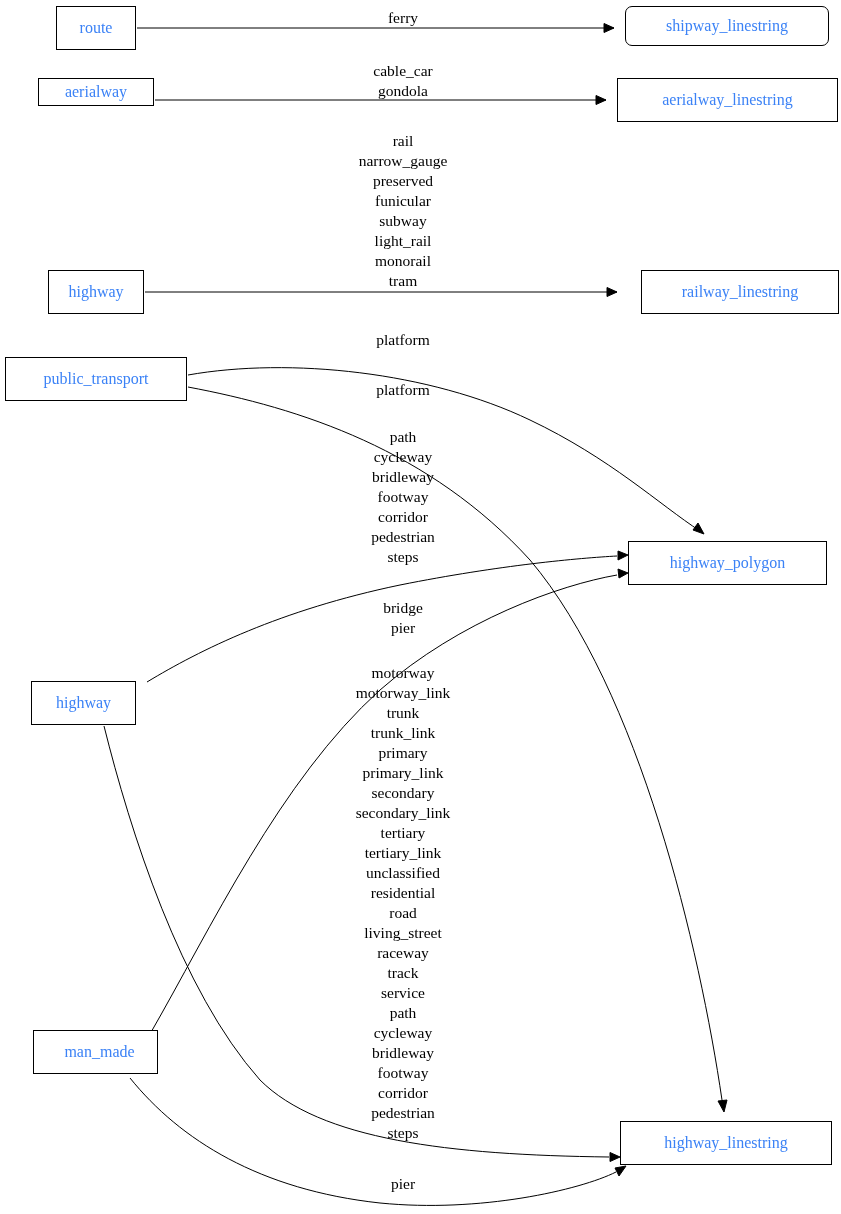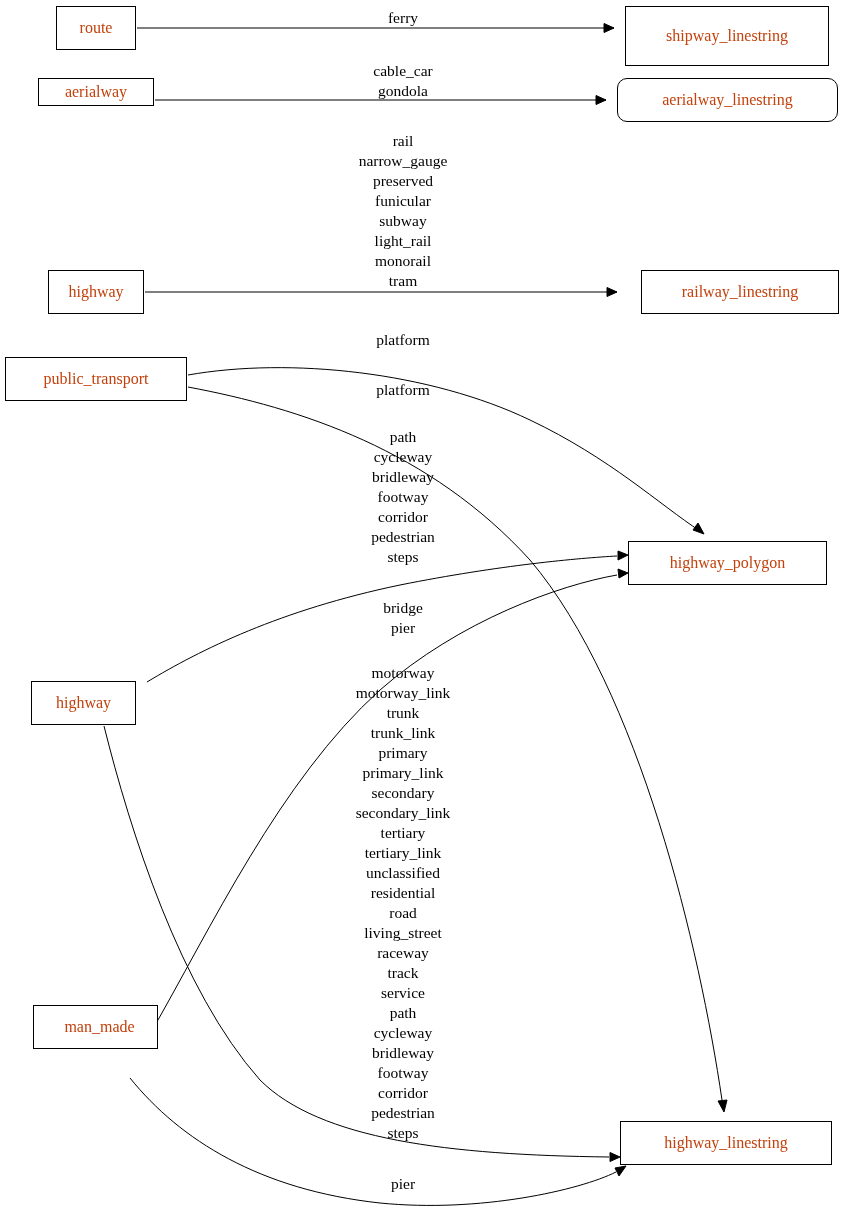--- a/index.html
+++ b/index.html
@@ -21,21 +21,21 @@
     top: 0;
     width: 841px;
     height: 1214px;
     pointer-events: none;
   }
   .node {
     position: absolute;
     box-sizing: border-box;
     border: 1px solid #000000;
     background: #ffffff;
-    color: #c2410c;
+    color: #3b82f6;
     font-size: 16px;
     line-height: 1;
     display: flex;
     align-items: center;
     justify-content: center;
     white-space: nowrap;
   }
   .edge-label {
     position: absolute;
     color: #000000;
@@ -111,23 +111,23 @@
 service
 path
 cycleway
 bridleway
 footway
 corridor
 pedestrian
 steps</div>
     <div class="edge-label" style="left: 403px; top: 1174px;">pier</div>
     <div class="node" style="left: 56px; top: 6px; width: 80px; height: 44px;">route</div>
-    <div class="node" style="left: 625px; top: 6px; width: 204px; height: 60px;">shipway_linestring</div>
+    <div class="node" style="left: 625px; top: 6px; width: 204px; height: 40px; border-radius: 7px;">shipway_linestring</div>
     <div class="node" style="left: 38px; top: 78px; width: 116px; height: 28px;">aerialway</div>
-    <div class="node" style="left: 617px; top: 78px; width: 221px; height: 44px; border-radius: 10px;">aerialway_linestring</div>
+    <div class="node" style="left: 617px; top: 78px; width: 221px; height: 44px;">aerialway_linestring</div>
     <div class="node" style="left: 48px; top: 270px; width: 96px; height: 44px;">highway</div>
     <div class="node" style="left: 628px; top: 270px; width: 198px; height: 44px; margin-left: 13px;">railway_linestring</div>
     <div class="node" style="left: 628px; top: 541px; width: 199px; height: 44px;">highway_polygon</div>
     <div class="node" style="left: 5px; top: 357px; width: 182px; height: 44px;">public_transport</div>
     <div class="node" style="left: 31px; top: 681px; width: 105px; height: 44px;">highway</div>
-    <div class="node" style="left: 33px; top: 1005px; width: 125px; height: 44px; padding-left: 8px;">man_made</div>
+    <div class="node" style="left: 33px; top: 1030px; width: 125px; height: 44px; padding-left: 8px;">man_made</div>
     <div class="node" style="left: 620px; top: 1121px; width: 212px; height: 44px;">highway_linestring</div>
   </div>
 
 </body></html>

